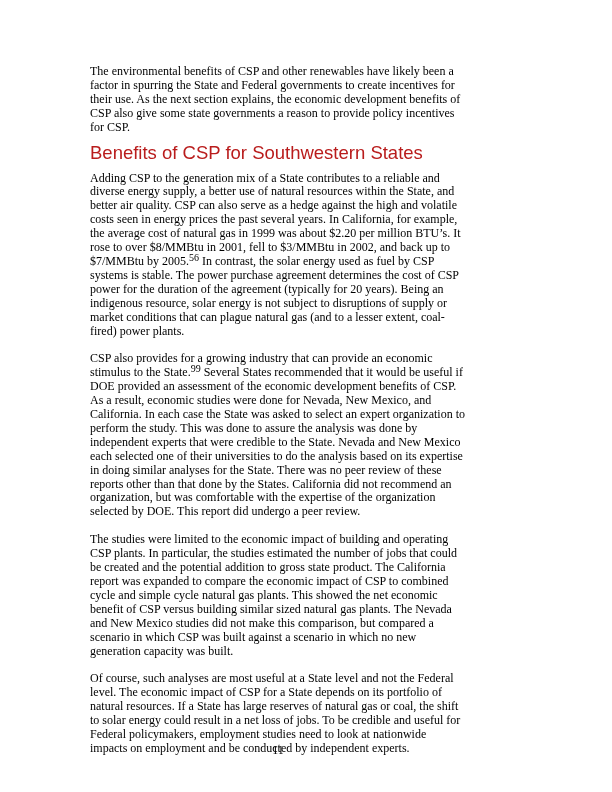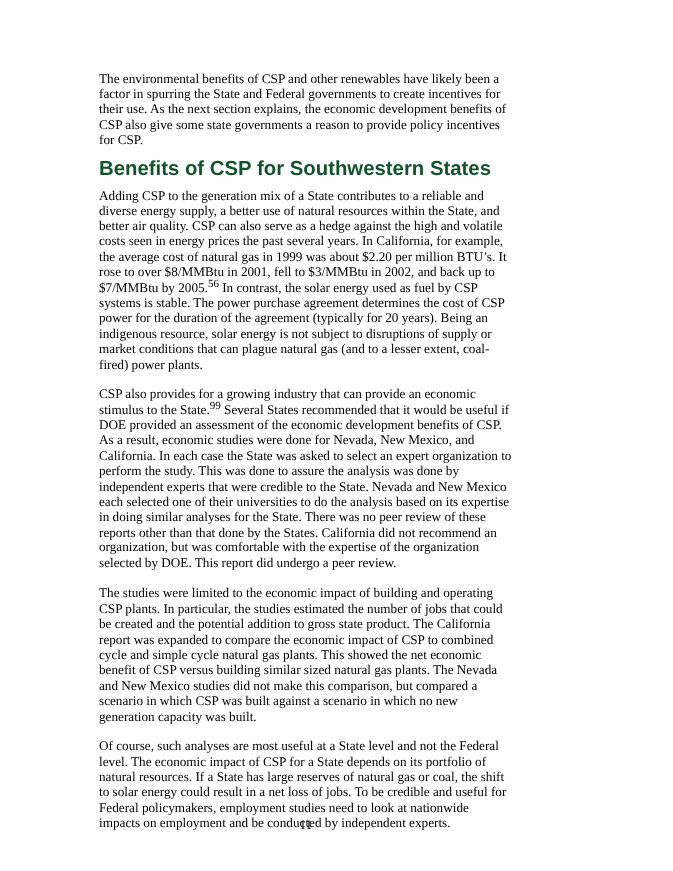--- a/index.html
+++ b/index.html
@@ -23,24 +23,24 @@
   .para {
     margin: 0 0 14px 0;
     text-align: left;
   }
   .para-intro {
     margin-bottom: 7px;
   }
   .section-heading {
     font-family: "Liberation Sans", sans-serif;
     font-size: 18.5px;
-    font-weight: bold;
+    font-weight: normal;
     line-height: 21px;
     margin: 0 0 9px 0;
-    color: #14532d;
+    color: #b91c1c;
   }
   .fnref {
     font-size: 10px;
     line-height: 0;
     position: relative;
     top: -4px;
     vertical-align: baseline;
   }
   .page-number {
     position: absolute;

